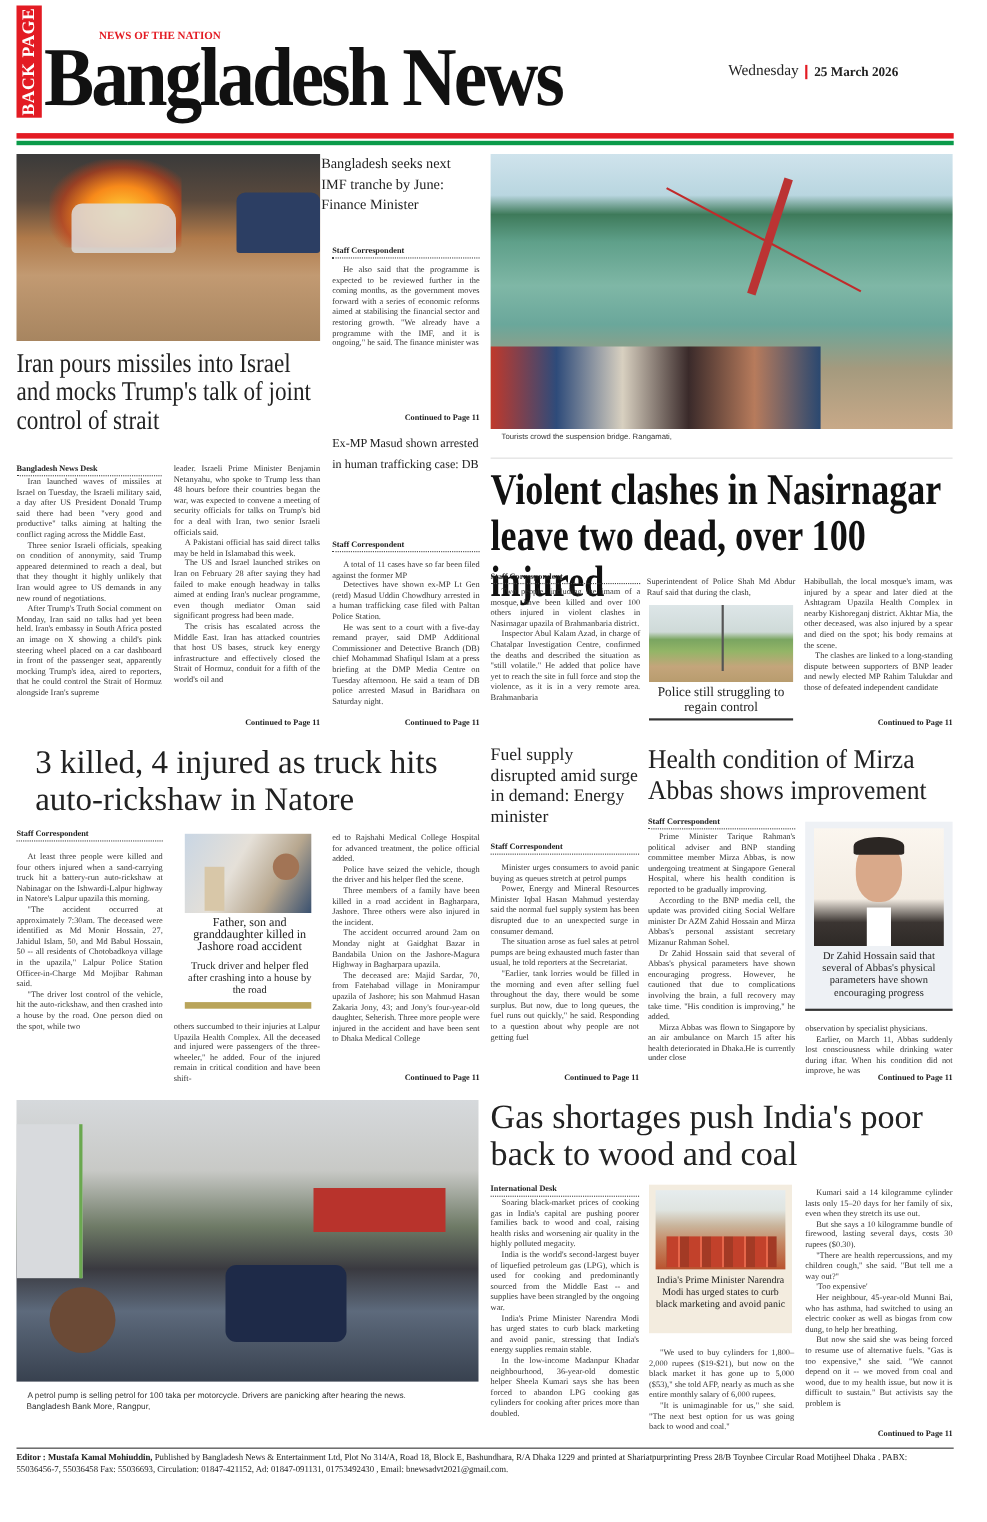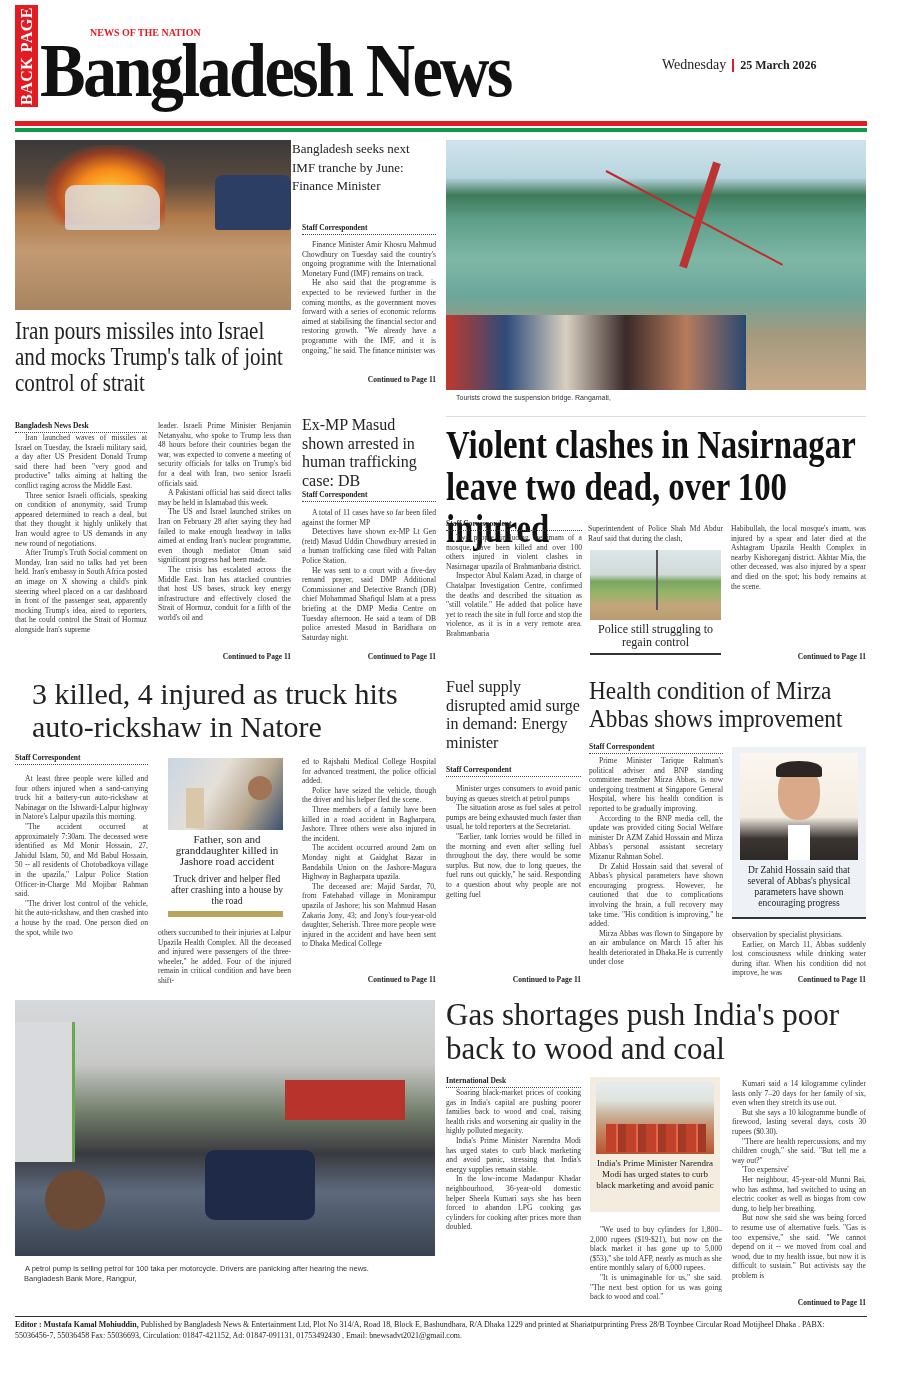--- a/index.html
+++ b/index.html
@@ -57,26 +57,25 @@
   <p style="text-indent:0">leader. Israeli Prime Minister Benjamin Netanyahu, who spoke to Trump less than 48 hours before their countries began the war, was expected to convene a meeting of security officials for talks on Trump's bid for a deal with Iran, two senior Israeli officials said.</p>
   <p>A Pakistani official has said direct talks may be held in Islamabad this week.</p>
   <p>The US and Israel launched strikes on Iran on February 28 after saying they had failed to make enough headway in talks aimed at ending Iran's nuclear programme, even though mediator Oman said significant progress had been made.</p>
   <p>The crisis has escalated across the Middle East. Iran has attacked countries that host US bases, struck key energy infrastructure and effectively closed the Strait of Hormuz, conduit for a fifth of the world's oil and</p>
 </div>
 <div class="abs cont" style="left:158px;top:652px;width:133px">Continued to Page 11</div>
 
 <div class="abs hl" style="left:292px;top:140px;width:136px;font-size:13px;line-height:18.5px">Bangladesh seeks next IMF tranche by June: Finance Minister</div>
 <div class="abs byline" style="left:302px;top:223px;width:134px">Staff Correspondent</div>
 <div class="abs body" style="left:302px;top:240px;width:134px">
-  <p>Finance Minister Amir Khosru Mahmud Chowdhury on Tuesday said the country's ongoing programme with the International Monetary Fund (IMF) remains on track.</p>
   <p>He also said that the programme is expected to be reviewed further in the coming months, as the government moves forward with a series of economic reforms aimed at stabilising the financial sector and restoring growth. "We already have a programme with the IMF, and it is ongoing," he said. The finance minister was</p>
 </div>
 <div class="abs cont" style="left:302px;top:375px;width:134px">Continued to Page 11</div>
 
-<div class="abs hl" style="left:302px;top:416px;width:136px;font-size:16px;line-height:18.5px">Ex-MP Masud shown arrested in human trafficking case: DB</div>
+<div class="abs hl" style="left:302px;top:394px;width:136px;font-size:11px;line-height:18.5px">Ex-MP Masud shown arrested in human trafficking case: DB</div>
 <div class="abs byline" style="left:302px;top:490px;width:134px">Staff Correspondent</div>
 <div class="abs body" style="left:302px;top:508px;width:134px">
   <p>A total of 11 cases have so far been filed against the former MP</p>
   <p>Detectives have shown ex-MP Lt Gen (retd) Masud Uddin Chowdhury arrested in a human trafficking case filed with Paltan Police Station.</p>
   <p>He was sent to a court with a five-day remand prayer, said DMP Additional Commissioner and Detective Branch (DB) chief Mohammad Shafiqul Islam at a press briefing at the DMP Media Centre on Tuesday afternoon. He said a team of DB police arrested Masud in Baridhara on Saturday night.</p>
 </div>
 <div class="abs cont" style="left:302px;top:652px;width:134px">Continued to Page 11</div>
 
 <div class="abs photo" style="left:446px;top:140px;width:420px;height:250px;background:linear-gradient(180deg,#cfe3ec 0%,#b9d6e0 15%,#3e7a5a 22%,#5fa08a 32%,#7fb7a6 48%,#6aa79b 62%,#a49a7e 78%,#c8a988 100%)">
   <div class="abs" style="left:160px;top:30px;width:200px;height:2px;background:#c12a2a;transform:rotate(28deg);transform-origin:left"></div>
@@ -92,20 +91,21 @@
   <p>Two people, including the imam of a mosque, have been killed and over 100 others injured in violent clashes in Nasirnagar upazila of Brahmanbaria district.</p>
   <p>Inspector Abul Kalam Azad, in charge of Chatalpar Investigation Centre, confirmed the deaths and described the situation as "still volatile." He added that police have yet to reach the site in full force and stop the violence, as it is in a very remote area. Brahmanbaria</p>
 </div>
 <div class="abs body" style="left:588px;top:524px;width:135px">Superintendent of Police Shah Md Abdur Rauf said that during the clash,</div>
 <div class="abs photo" style="left:590px;top:550px;width:131px;height:70px;background:linear-gradient(180deg,#dde6e8 0%,#cfdad8 35%,#7aa561 45%,#93b567 60%,#c4a57b 80%,#b89c6e 100%)">
   <div class="abs" style="left:66px;top:0;width:2px;height:60px;background:#555"></div>
 </div>
 <div class="abs pic-caption-box" style="left:590px;top:623px;width:131px;font-size:12px;line-height:13px;padding-bottom:4px;border-bottom:2px solid #333">Police still struggling to regain control</div>
 <div class="abs body" style="left:731px;top:524px;width:135px">
   <p style="text-indent:0">Habibullah, the local mosque's imam, was injured by a spear and later died at the Ashtagram Upazila Health Complex in nearby Kishoreganj district. Akhtar Mia, the other deceased, was also injured by a spear and died on the spot; his body remains at the scene.</p>
+  <p>The clashes are linked to a long-standing dispute between supporters of BNP leader and newly elected MP Rahim Talukdar and those of defeated independent candidate</p>
 </div>
 <div class="abs cont" style="left:731px;top:652px;width:135px">Continued to Page 11</div>
 
 <div class="abs hl" style="left:32px;top:677px;width:430px;font-size:30px;line-height:33px">3 killed, 4 injured as truck hits auto-rickshaw in Natore</div>
 <div class="abs byline" style="left:15px;top:753px;width:133px">Staff Correspondent</div>
 <div class="abs body" style="left:15px;top:774px;width:133px">
   <p>At least three people were killed and four others injured when a sand-carrying truck hit a battery-run auto-rickshaw at Nabinagar on the Ishwardi-Lalpur highway in Natore's Lalpur upazila this morning.</p>
   <p>"The accident occurred at approximately 7:30am. The deceased were identified as Md Monir Hossain, 27, Jahidul Islam, 50, and Md Babul Hossain, 50 -- all residents of Chotobadkoya village in the upazila," Lalpur Police Station Officer-in-Charge Md Mojibar Rahman said.</p>
   <p>"The driver lost control of the vehicle, hit the auto-rickshaw, and then crashed into a house by the road. One person died on the spot, while two</p>
 </div>
@@ -125,20 +125,21 @@
   <p>Three members of a family have been killed in a road accident in Bagharpara, Jashore. Three others were also injured in the incident.</p>
   <p>The accident occurred around 2am on Monday night at Gaidghat Bazar in Bandabila Union on the Jashore-Magura Highway in Bagharpara upazila.</p>
   <p>The deceased are: Majid Sardar, 70, from Fatehabad village in Monirampur upazila of Jashore; his son Mahmud Hasan Zakaria Jony, 43; and Jony's four-year-old daughter, Seherish. Three more people were injured in the accident and have been sent to Dhaka Medical College</p>
 </div>
 <div class="abs cont" style="left:302px;top:975px;width:134px">Continued to Page 11</div>
 
 <div class="abs hl" style="left:446px;top:678px;width:136px;font-size:16px;line-height:18.5px">Fuel supply disrupted amid surge in demand: Energy minister</div>
 <div class="abs byline" style="left:446px;top:765px;width:135px">Staff Correspondent</div>
 <div class="abs body" style="left:446px;top:784px;width:135px">
   <p>Minister urges consumers to avoid panic buying as queues stretch at petrol pumps</p>
+  <p>Power, Energy and Mineral Resources Minister Iqbal Hasan Mahmud yesterday said the normal fuel supply system has been disrupted due to an unexpected surge in consumer demand.</p>
   <p>The situation arose as fuel sales at petrol pumps are being exhausted much faster than usual, he told reporters at the Secretariat.</p>
   <p>"Earlier, tank lorries would be filled in the morning and even after selling fuel throughout the day, there would be some surplus. But now, due to long queues, the fuel runs out quickly," he said. Responding to a question about why people are not getting fuel</p>
 </div>
 <div class="abs cont" style="left:446px;top:975px;width:135px">Continued to Page 11</div>
 
 <div class="abs hl" style="left:589px;top:677px;width:290px;font-size:24.5px;line-height:28px;transform:scaleX(0.95);transform-origin:left top">Health condition of Mirza Abbas shows improvement</div>
 <div class="abs byline" style="left:589px;top:742px;width:134px">Staff Correspondent</div>
 <div class="abs body" style="left:589px;top:756px;width:134px">
   <p>Prime Minister Tarique Rahman's political adviser and BNP standing committee member Mirza Abbas, is now undergoing treatment at Singapore General Hospital, where his health condition is reported to be gradually improving.</p>
   <p>According to the BNP media cell, the update was provided citing Social Welfare minister Dr AZM Zahid Hossain and Mirza Abbas's personal assistant secretary Mizanur Rahman Sohel.</p>
@@ -165,35 +166,36 @@
   <div class="abs" style="left:30px;top:170px;width:60px;height:60px;border-radius:50%;background:#6b4a36"></div>
   <div class="abs" style="left:190px;top:150px;width:110px;height:70px;background:#1e2a48;border-radius:10px"></div>
 </div>
 <div class="abs caption" style="left:25px;top:1264px;width:420px">A petrol pump is selling petrol for 100 taka per motorcycle. Drivers are panicking after hearing the news.</div>
 <div class="abs caption" style="left:24px;top:1274px;width:420px">Bangladesh Bank More, Rangpur,</div>
 
 <div class="abs hl" style="left:446px;top:998px;width:430px;font-size:31px;line-height:34px">Gas shortages push India's poor back to wood and coal</div>
 <div class="abs byline" style="left:446px;top:1076px;width:135px">International Desk</div>
 <div class="abs body" style="left:446px;top:1088px;width:135px">
   <p>Soaring black-market prices of cooking gas in India's capital are pushing poorer families back to wood and coal, raising health risks and worsening air quality in the highly polluted megacity.</p>
+  <p>India is the world's second-largest buyer of liquefied petroleum gas (LPG), which is used for cooking and predominantly sourced from the Middle East -- and supplies have been strangled by the ongoing war.</p>
   <p>India's Prime Minister Narendra Modi has urged states to curb black marketing and avoid panic, stressing that India's energy supplies remain stable.</p>
   <p>In the low-income Madanpur Khadar neighbourhood, 36-year-old domestic helper Sheela Kumari says she has been forced to abandon LPG cooking gas cylinders for cooking after prices more than doubled.</p>
 </div>
 <div class="abs" style="left:590px;top:1077px;width:130px;height:135px;background:#f3ecdf">
   <div class="abs photo" style="left:6px;top:5px;width:118px;height:72px;background:linear-gradient(180deg,#e6ecee 0%,#dfe4e0 25%,#c9b49b 45%,#c68a66 65%,#b9532f 100%)">
     <div class="abs" style="left:10px;top:42px;width:100px;height:28px;background:repeating-linear-gradient(90deg,#c2412b 0 10px,#e6664a 10px 12px,#a33a25 12px 20px)"></div>
   </div>
   <div class="abs pic-caption-box" style="left:6px;top:81px;width:118px;font-size:9px;line-height:11px">India's Prime Minister Narendra Modi has urged states to curb black marketing and avoid panic</div>
 </div>
 <div class="abs body" style="left:590px;top:1225px;width:132px">
   <p>"We used to buy cylinders for 1,800–2,000 rupees ($19-$21), but now on the black market it has gone up to 5,000 ($53)," she told AFP, nearly as much as she entire monthly salary of 6,000 rupees.</p>
   <p>"It is unimaginable for us," she said. "The next best option for us was going back to wood and coal."</p>
 </div>
 <div class="abs body" style="left:732px;top:1079px;width:134px">
-  <p>Kumari said a 14 kilogramme cylinder lasts only 7–20 days for her family of six, even when they stretch its use out.</p>
+  <p>Kumari said a 14 kilogramme cylinder lasts only 15–20 days for her family of six, even when they stretch its use out.</p>
   <p>But she says a 10 kilogramme bundle of firewood, lasting several days, costs 30 rupees ($0.30).</p>
   <p>"There are health repercussions, and my children cough," she said. "But tell me a way out?"</p>
   <p>'Too expensive'</p>
   <p>Her neighbour, 45-year-old Munni Bai, who has asthma, had switched to using an electric cooker as well as biogas from cow dung, to help her breathing.</p>
   <p>But now she said she was being forced to resume use of alternative fuels. "Gas is too expensive," she said. "We cannot depend on it -- we moved from coal and wood, due to my health issue, but now it is difficult to sustain." But activists say the problem is</p>
 </div>
 <div class="abs cont" style="left:732px;top:1298px;width:134px">Continued to Page 11</div>
 
 <div class="abs footer-rule"></div>
 <div class="abs footer">

